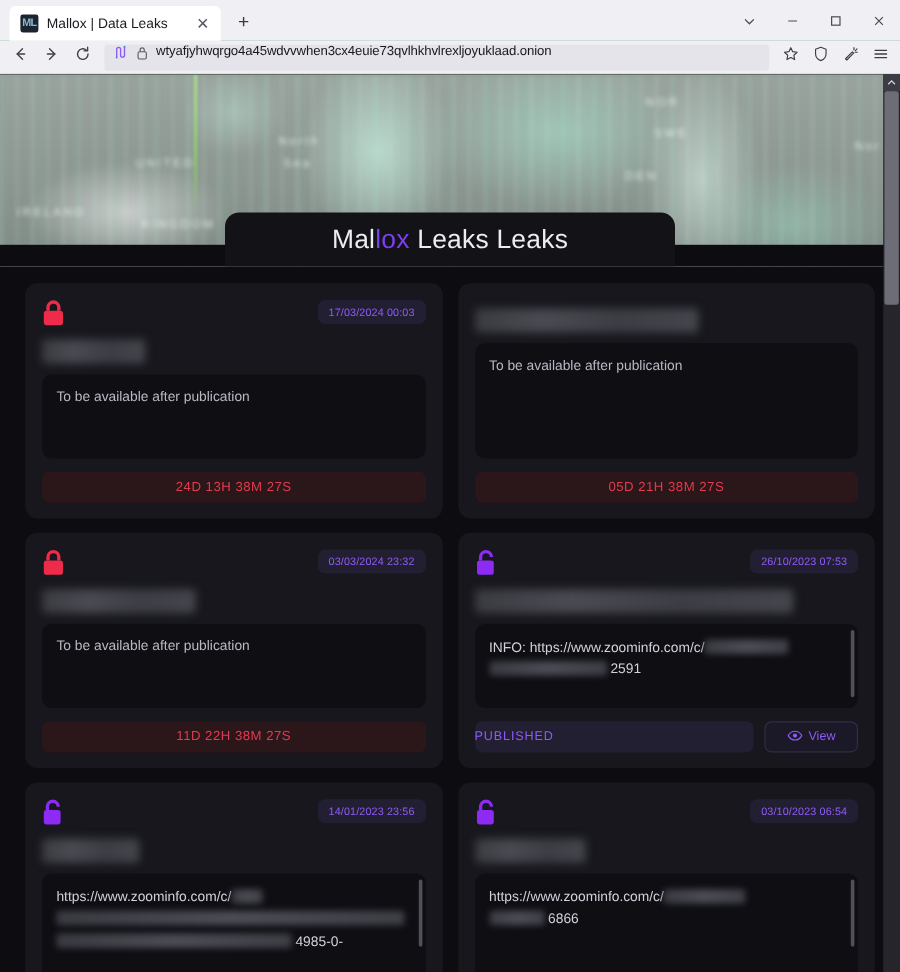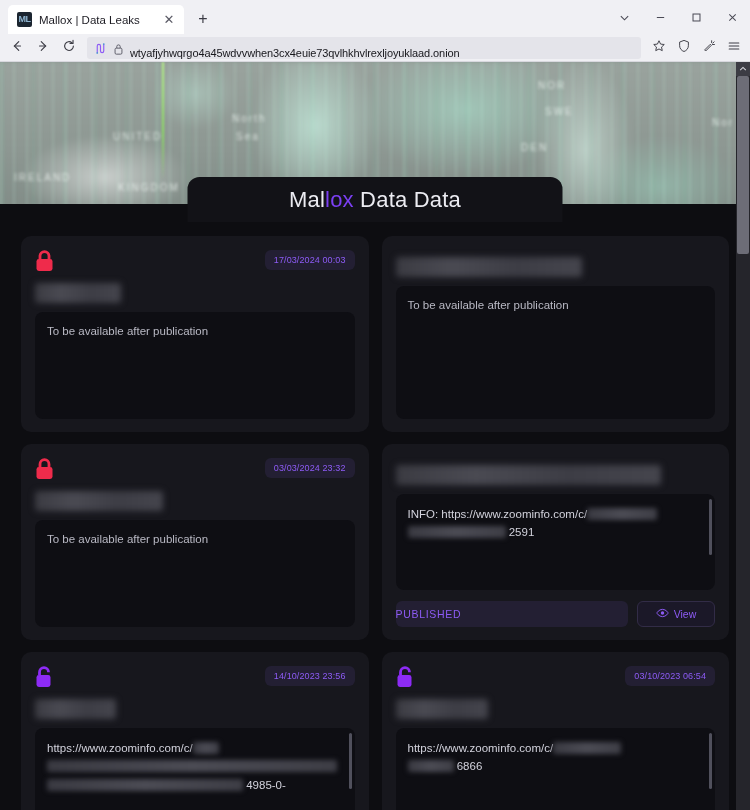--- a/index.html
+++ b/index.html
@@ -51,21 +51,21 @@
   .wc svg { vertical-align: middle; }
 
   .navbar {
     height: 28px; background: #f0f0f4;
     display: flex; align-items: center; gap: 2px; padding: 0 5px;
     border-bottom: 1px solid #d8d8de;
   }
   .navbtn { width: 24px; height: 24px; text-align: center; line-height: 24px; color: #3d3d46; flex:none; }
   .urlbar {
     flex: 1; height: 22px; background: #e4e4ea; border-radius: 3px;
-    display: flex; align-items: flex-end; gap: 6px; padding: 0 7px;
+    display: flex; align-items: flex-start; gap: 6px; padding: 0 7px;
     margin: 18px 4px;
   }
   .url-text {
     font-size: 11px; color: #17171c; white-space: nowrap; overflow: hidden;
     letter-spacing: -0.1px;
   }
   .toolicon { width: 23px; height: 23px; text-align: center; line-height: 23px; color: #3d3d46; flex:none; }
 
   
   .viewport {
@@ -306,66 +306,84 @@
         <span class="blabel" style="left:118px; top:120px;">KINGDOM</span>
         <span class="blabel" style="left:232px; top:51px;">North</span>
         <span class="blabel" style="left:236px; top:69px;">Sea</span>
         <span class="blabel" style="left:538px; top:18px;">NOR</span>
         <span class="blabel" style="left:545px; top:44px;">SWE</span>
         <span class="blabel" style="left:521px; top:80px;">DEN</span>
         <span class="blabel" style="left:712px; top:55px;">Nor</span>
       </div>
       <div class="banner-fade"></div>
       <div class="title-plate">
-        <div class="site-title"><span>Mal</span><span class="accent">lox</span><span> Data Data</span></div>
+        <div class="site-title"><span>Mal</span><span class="accent">lox</span><span> Leaks Leaks</span></div>
       </div>
     </div>
 
     <div class="grid">
 
       <div class="card">
         <div class="card-top">
           <span class="lock">
             <svg width="19" height="23" viewBox="0 0 19 23">
                 <rect x="1.5" y="9" width="16" height="12" rx="2.4" fill="#ef2b4b"></rect>
                 <path d="M5 9V6.2a4.5 4.5 0 0 1 9 0V9" stroke="#ef2b4b" stroke-width="2.8" fill="none"></path>
               </svg>
           </span>
           <span class="date-badge">17/03/2024 00:03</span>
         </div>
         <div class="redact" style="width:86px;"></div>
         <div class="body-panel">
           <div class="body-text">To be available after publication</div>
         </div>
+        <div class="card-actions">
+          <div class="btn-countdown">24D 13H 38M 27S</div>
+        </div>
       </div>
 
       <div class="card">
         <div class="redact" style="width:186px;"></div>
         <div class="body-panel">
           <div class="body-text">To be available after publication</div>
+        </div>
+        <div class="card-actions">
+          <div class="btn-countdown">05D 21H 38M 27S</div>
         </div>
       </div>
 
       <div class="card">
         <div class="card-top">
           <span class="lock">
             <svg width="19" height="23" viewBox="0 0 19 23">
                 <rect x="1.5" y="9" width="16" height="12" rx="2.4" fill="#ef2b4b"></rect>
                 <path d="M5 9V6.2a4.5 4.5 0 0 1 9 0V9" stroke="#ef2b4b" stroke-width="2.8" fill="none"></path>
               </svg>
           </span>
           <span class="date-badge">03/03/2024 23:32</span>
         </div>
         <div class="redact" style="width:128px;"></div>
         <div class="body-panel">
           <div class="body-text">To be available after publication</div>
         </div>
-      </div>
-
-      <div class="card">
+        <div class="card-actions">
+          <div class="btn-countdown">11D 22H 38M 27S</div>
+        </div>
+      </div>
+
+      <div class="card">
+        <div class="card-top">
+          <span class="lock">
+            <svg width="19" height="23" viewBox="0 0 19 23">
+                <rect x="1.5" y="9" width="14" height="12" rx="2.4" fill="#8d2bf5"></rect>
+                <path d="M4.5 9V6.2a4.5 4.5 0 0 1 9 0" stroke="#8d2bf5" stroke-width="2.8" fill="none"></path>
+              </svg>
+          </span>
+          <span class="date-badge">26/10/2023 07:53</span>
+        </div>
         <div class="redact" style="width:265px;"></div>
         <div class="body-panel">
           <div class="info-line"><span>INFO: https://www.zoominfo.com/c/</span><span class="inline-redact" style="width:70px;"></span><br><span class="inline-redact" style="width:98px;"></span> <span>2591</span></div>
           <div class="panel-scroll"></div>
         </div>
         <div class="card-actions">
           <div class="btn-published">PUBLISHED</div>
           <div class="btn-view">
             <span>
               <svg width="13" height="10" viewBox="0 0 16 11">
@@ -379,21 +397,21 @@
       </div>
 
       <div class="card">
         <div class="card-top">
           <span class="lock">
             <svg width="19" height="23" viewBox="0 0 19 23">
                 <rect x="1.5" y="9" width="14" height="12" rx="2.4" fill="#8d2bf5"></rect>
                 <path d="M4.5 9V6.2a4.5 4.5 0 0 1 9 0" stroke="#8d2bf5" stroke-width="2.8" fill="none"></path>
               </svg>
           </span>
-          <span class="date-badge">14/10/2023 23:56</span>
+          <span class="date-badge">14/01/2023 23:56</span>
         </div>
         <div class="redact" style="width:81px;"></div>
         <div class="body-panel">
           <div class="info-line"><span>https://www.zoominfo.com/c/</span><span class="inline-redact" style="width:26px;"></span><br><span class="inline-redact" style="width:290px;"></span><br><span class="inline-redact" style="width:196px;"></span> <span>4985-0-</span></div>
           <div class="panel-scroll"></div>
         </div>
       </div>
 
       <div class="card">
         <div class="card-top">

